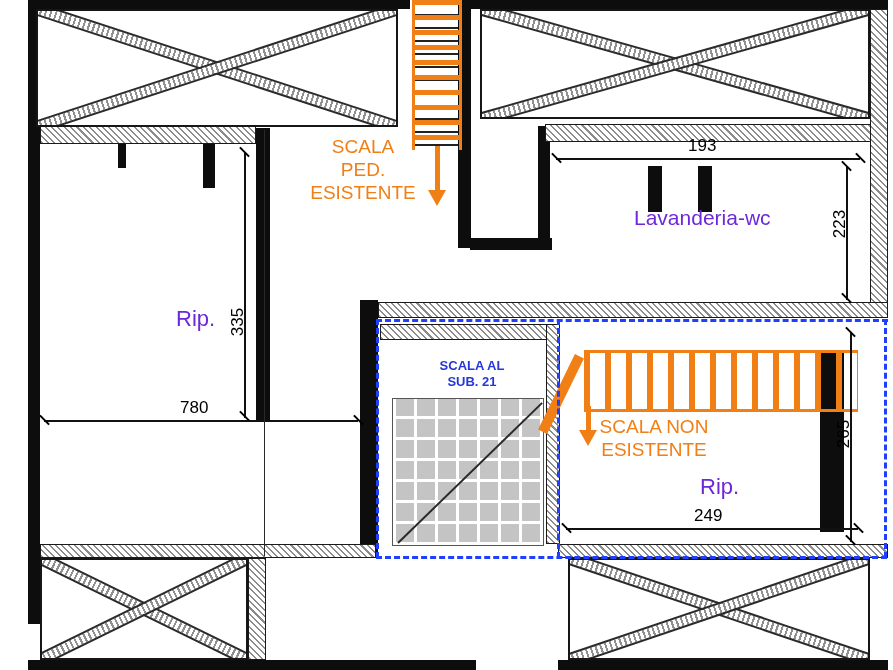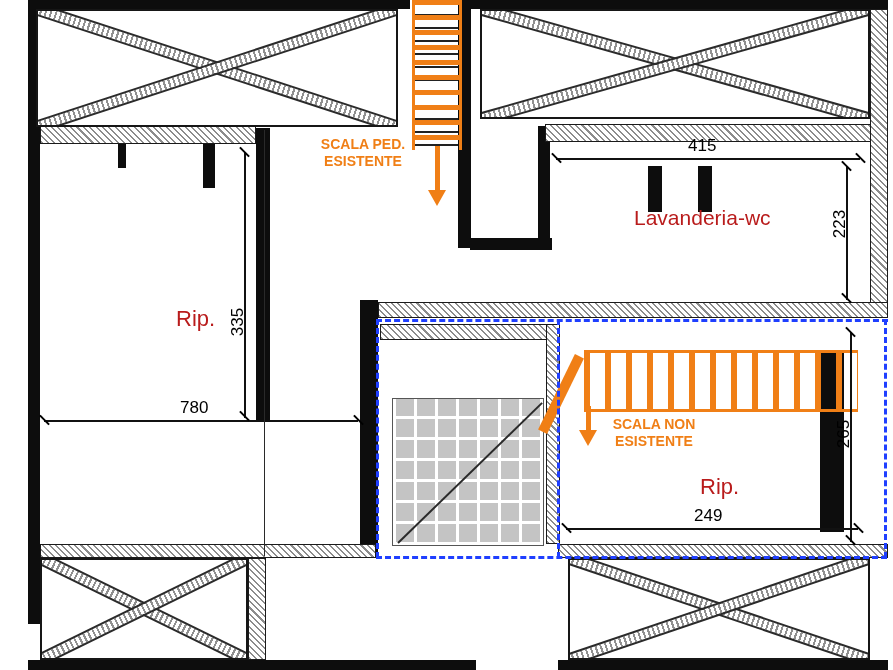--- a/index.html
+++ b/index.html
@@ -18,23 +18,23 @@
            border-top:2px solid #2b2b2b; border-bottom:2px solid #2b2b2b; }
 
   .bdash-h { position:absolute; border-top:3px dashed var(--blue_line,#1f3fff); height:0; }
   .bdash-v { position:absolute; border-left:3px dashed var(--blue_line,#1f3fff); width:0; }
 
   .dimline { position:absolute; background:#111; }
   .tick    { position:absolute; width:13px; height:2px; background:#000; transform:rotate(45deg); }
   .dimlabel{ position:absolute; color:#000; font-size:17px; white-space:nowrap; }
   .vtext   { transform:rotate(-90deg); transform-origin:center; text-align:center; }
 
-  .label       { position:absolute; color:#b91c1c; white-space:nowrap; }
-  .orange-text { position:absolute; color:var(--orange,#f07f16); font-weight:bold;
-                 font-size:14px; line-height:1.2; text-align:center; }
+  .label       { position:absolute; color:#6d28d9; white-space:nowrap; }
+  .orange-text { position:absolute; color:var(--orange,#f07f16); font-weight:normal;
+                 font-size:19px; line-height:1.2; text-align:center; }
   .blue-note   { position:absolute; color:var(--blue_text,#2636d8); font-weight:bold;
                  font-size:13px; line-height:1.25; text-align:center; }
 
   .ladder-v { position:absolute;
               background:repeating-linear-gradient(180deg,var(--orange,#f07f16) 0 5px,transparent 5px 15px);
               border-left:3px solid var(--orange,#f07f16);
               border-right:3px solid var(--orange,#f07f16); }
   .ladder-h { position:absolute;
               background:repeating-linear-gradient(90deg,var(--orange,#f07f16) 0 6px,transparent 6px 21px);
               border-top:3px solid var(--orange,#f07f16);
@@ -137,35 +137,39 @@
   <div class="dimline" style="left:566px;top:528px;width:292px;height:2px"></div>
   <div class="tick" style="left:560px;top:527px"></div>
   <div class="tick" style="left:852px;top:527px"></div>
 
   <div class="dimline" style="left:850px;top:332px;width:2px;height:210px"></div>
   <div class="tick" style="left:844px;top:331px"></div>
   <div class="tick" style="left:844px;top:539px"></div>
 
   <div class="thin" style="left:264px;top:130px;width:1px;height:426px"></div>
 
-  <div class="dimlabel" style="left:688px;top:136px">415</div>
+  <div class="dimlabel" style="left:688px;top:136px">193</div>
   <div class="dimlabel vtext" style="left:818px;top:214px;width:44px">223</div>
   <div class="dimlabel" style="left:180px;top:398px">780</div>
   <div class="dimlabel vtext" style="left:216px;top:312px;width:44px">335</div>
   <div class="dimlabel" style="left:694px;top:506px">249</div>
   <div class="dimlabel vtext" style="left:822px;top:424px;width:44px">265</div>
 
   <div class="label" style="left:176px;top:306px;font-size:22px">Rip.</div>
   <div class="label" style="left:634px;top:206px;font-size:21px">Lavanderia-wc</div>
   <div class="label" style="left:700px;top:474px;font-size:22px">Rip.</div>
 
   <div class="orange-text" style="left:310px;top:136px;width:106px">
     <span style="display:block">SCALA PED.</span>
     <span style="display:block">ESISTENTE</span>
   </div>
 
+  <div class="blue-note" style="left:424px;top:358px;width:96px">
+    <span style="display:block">SCALA AL</span>
+    <span style="display:block">SUB. 21</span>
+  </div>
 
   <div class="orange-text" style="left:598px;top:416px;width:112px">
     <span style="display:block">SCALA NON</span>
     <span style="display:block">ESISTENTE</span>
   </div>
 
 </div>
 
 </body></html>

